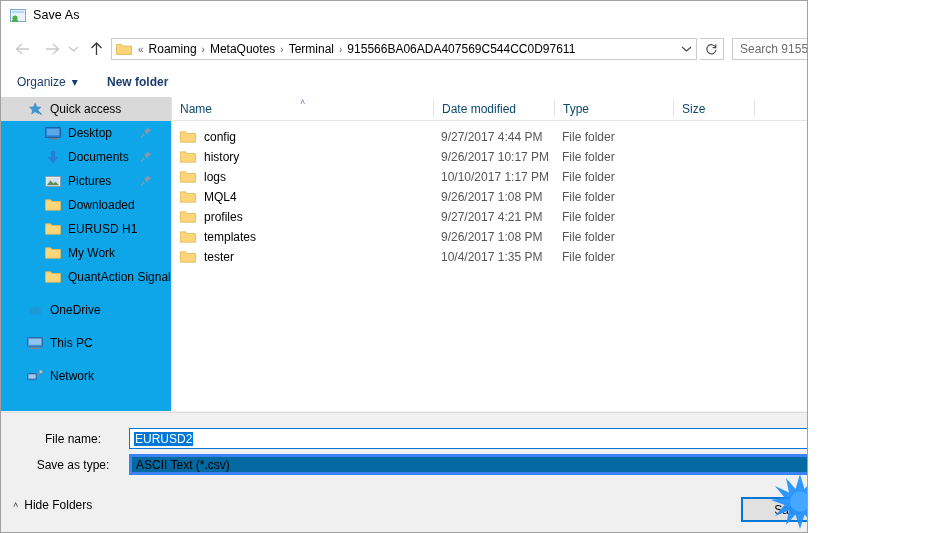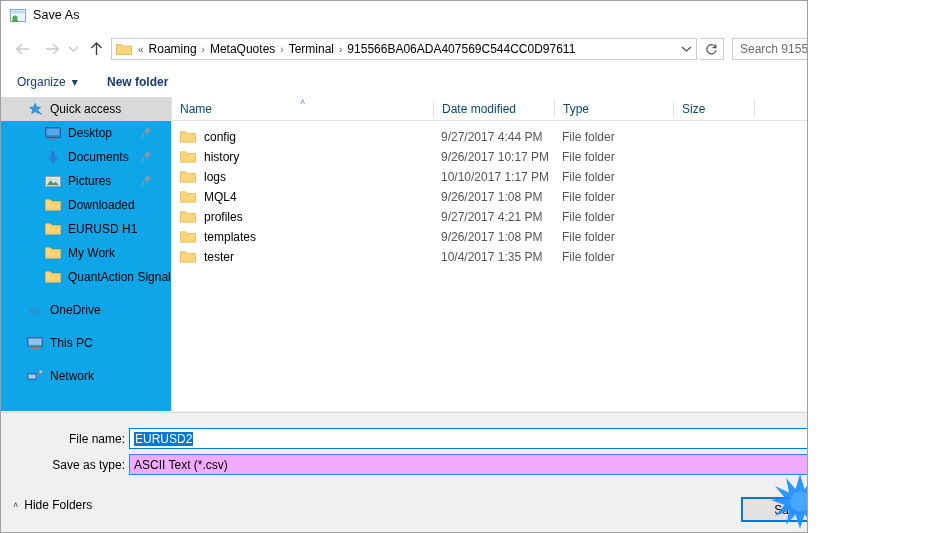--- a/index.html
+++ b/index.html
@@ -220,40 +220,40 @@
   
   .form-area {
     position: absolute; left: 0; top: 411px;
     width: 944px; height: 75px;
     background: #f0f0f0;
     border-top: 1px solid #dcdcdc;
   }
   .form-label {
     position: absolute;
     font-size: 12px; color: #000000;
-    text-align: right;
+    text-align: center;
   }
   .lbl-filename { left: 20px; top: 19px; width: 104px; }
   .lbl-filetype { left: 20px; top: 45px; width: 104px; }
 
   .combo {
     position: absolute; left: 128px;
     width: 806px; height: 21px;
     box-sizing: border-box;
     display: flex; align-items: center; justify-content: center;
   }
   .combo-filename {
     top: 15px;
     border: 1px solid #0078d7;
     background: #ffffff;
   }
   .combo-filetype {
     top: 41px;
-    border: 1px solid #3b82f6;
-    background: #f0abfc;
+    border: 3px solid #3b82f6;
+    background: #0369a1;
   }
   .combo-value {
     flex: 1 1 auto;
     padding-left: 4px;
     font-size: 12px; color: #000000;
     white-space: nowrap; overflow: hidden;
   }
   .combo-value .sel {
     background: #0078d7; color: #ffffff;
     padding: 1px 1px;

